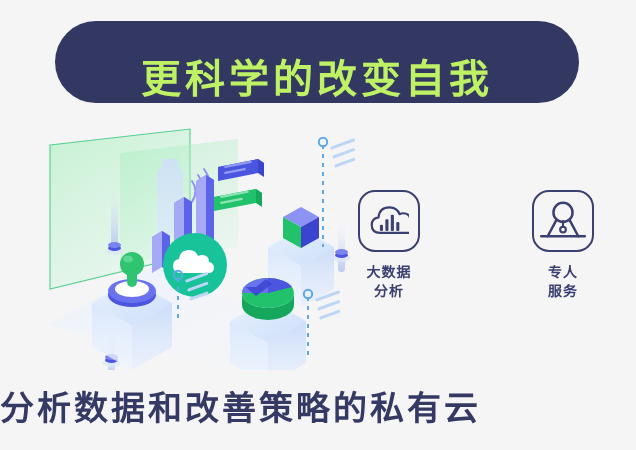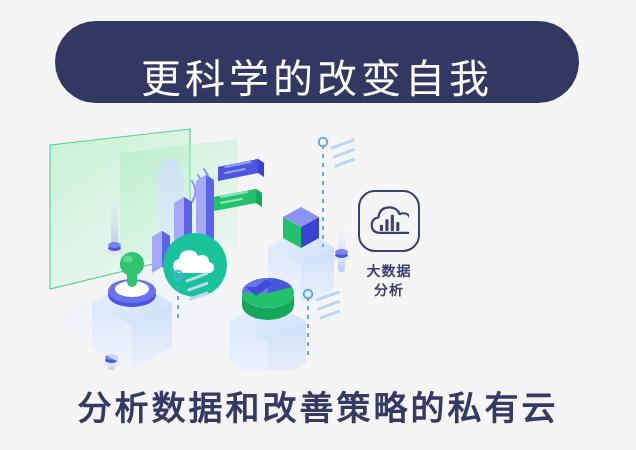--- a/index.html
+++ b/index.html
@@ -12,30 +12,30 @@
   }
   .banner{position:absolute;inset:0;}
 
   
   .header-pill{
     position:absolute;left:55px;top:21px;width:524px;height:82px;
     background:#323862;border-radius:41px;
     display:flex;align-items:center;justify-content:center;
   }
   .header-title{
-    color:#ffffff;font-size:40px;font-weight:normal;
+    color:#bef264;font-size:40px;font-weight:bold;
     letter-spacing:4px;line-height:1;
     white-space:nowrap;
     font-family:"DejaVu Sans","Liberation Sans",sans-serif;
     margin-top:34px;
   }
 
   
   .tagline{
-    position:absolute;left:0;right:0;top:381px;text-align:center;
+    position:absolute;left:0;right:0;top:381px;text-align:left;
     color:#343a63;font-size:34px;font-weight:bold;letter-spacing:3px;
     white-space:nowrap;
     font-family:"DejaVu Sans","Liberation Sans",sans-serif;
   }
 
   
   .illus{position:absolute;left:40px;top:125px;width:330px;height:245px;}
   .illus svg{display:block;}
 
   
@@ -45,21 +45,21 @@
   }
   .feature{width:74px;display:flex;flex-direction:column;align-items:center;}
   .feature-icon{
     width:62px;height:62px;border:2.4px solid #3a4070;border-radius:17px;
     display:flex;align-items:center;justify-content:center;box-sizing:border-box;
     background:#f5f5f6;
   }
   .feature-label{
     margin-top:11px;text-align:center;color:#3a4070;
     font-size:14px;font-weight:bold;line-height:1.35;letter-spacing:1px;
-    font-family:Liberation Mono, monospace;
+    font-family:Liberation Sans, sans-serif;
   }
 </style>
 </head>
 <body>
 
 <div class="banner">
 
   <div class="header-pill">
     <div class="header-title">更科学的改变自我</div>
   </div>
@@ -271,18 +271,34 @@
           </g>
         </svg>
       </div>
       <div class="feature-label">
         <div>大数据</div>
         <div>分析</div>
       </div>
     </div>
 
 
+    <div class="feature">
+      <div class="feature-icon">
+        <svg width="46" height="42" viewBox="0 0 48 44">
+          <circle cx="24" cy="13" r="10" fill="none" stroke="#3a4070" stroke-width="2.6"></circle>
+          <path d="M17 21 L8 38" stroke="#3a4070" stroke-width="2.6" stroke-linecap="round" fill="none"></path>
+          <path d="M31 21 L40 38" stroke="#3a4070" stroke-width="2.6" stroke-linecap="round" fill="none"></path>
+          <path d="M24 22 v6" stroke="#3a4070" stroke-width="2.2" stroke-linecap="round" fill="none"></path>
+          <circle cx="24" cy="31" r="3" fill="none" stroke="#3a4070" stroke-width="2.2"></circle>
+          <line x1="1" y1="38" x2="47" y2="38" stroke="#3a4070" stroke-width="2.6" stroke-linecap="round"></line>
+        </svg>
+      </div>
+      <div class="feature-label">
+        <div>专人</div>
+        <div>服务</div>
+      </div>
+    </div>
 
   </div>
 
   <div class="tagline">分析数据和改善策略的私有云</div>
 
 </div>
 
 </body></html>

